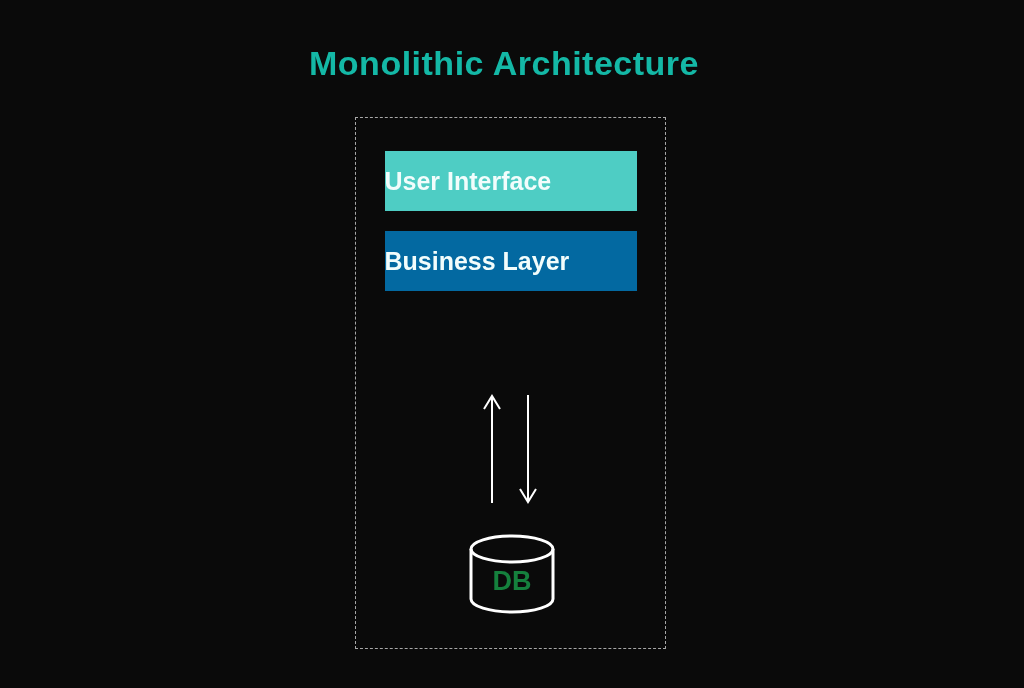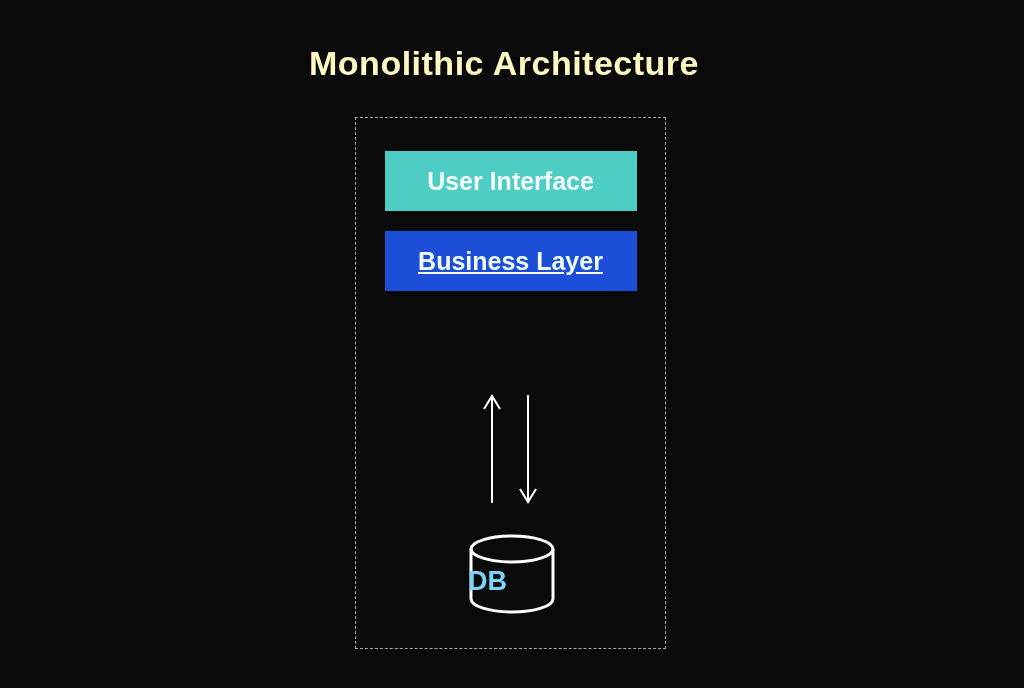--- a/index.html
+++ b/index.html
@@ -8,42 +8,42 @@
     position: relative;
     background: #0a0a0a;
     font-family: "Liberation Sans", sans-serif;
   }
   .title {
     position: absolute;
     top: 44px;
     left: 0;
     width: 1008px;
     text-align: center;
-    color: #fef9c3;
+    color: #14b8a6;
     font-size: 34px;
     font-weight: 700;
     letter-spacing: 0.5px;
   }
   .mono-container {
     position: absolute;
     left: 355px;
     top: 117px;
     width: 311px;
     height: 532px;
     border: 1px dashed #a8a8a8;
   }
   .layer-box {
     position: absolute;
     left: 50%;
     transform: translateX(-50%);
     width: 252px;
     height: 60px;
     display: flex;
     align-items: center;
-    justify-content: center;
+    justify-content: flex-start;
     color: #f2fdfc;
     font-size: 25px;
     font-weight: 700;
   }
   .layer-0 { top: 33px; }
   .layer-1 { top: 113px; }
   .layer-2 { top: 196px; }
   .arrows-svg {
     position: absolute;
     left: 115px;
@@ -56,38 +56,38 @@
     left: 112px;
     top: 415px;
     width: 88px;
     height: 90px;
   }
   .db-label {
     position: absolute;
     left: 112px;
     top: 448px;
     width: 88px;
-    text-align: left;
-    color: #7dd3fc;
+    text-align: center;
+    color: #15803d;
     font-size: 27px;
     font-weight: 600;
   }
 </style>
 </head>
 <body>
 
 <div class="title">Monolithic Architecture</div>
 
 <div class="mono-container">
 
   <div class="layer-box layer-0" style="background-color: rgb(78, 205, 196);">
     <span>User Interface</span>
   </div>
 
-  <div class="layer-box layer-1" style="background-color: #1d4ed8; text-decoration: underline;">
+  <div class="layer-box layer-1" style="background-color: #0369a1;">
     <span>Business Layer</span>
   </div>
 
 
   <svg class="arrows-svg" viewBox="0 0 82 118" fill="none" xmlns="http://www.w3.org/2000/svg">
 
     <line x1="21" y1="113" x2="21" y2="8" stroke="#ffffff" stroke-width="2"></line>
     <polyline points="13,19 21,6 29,19" stroke="#ffffff" stroke-width="2" fill="none"></polyline>
 
     <line x1="57" y1="5" x2="57" y2="110" stroke="#ffffff" stroke-width="2"></line>

